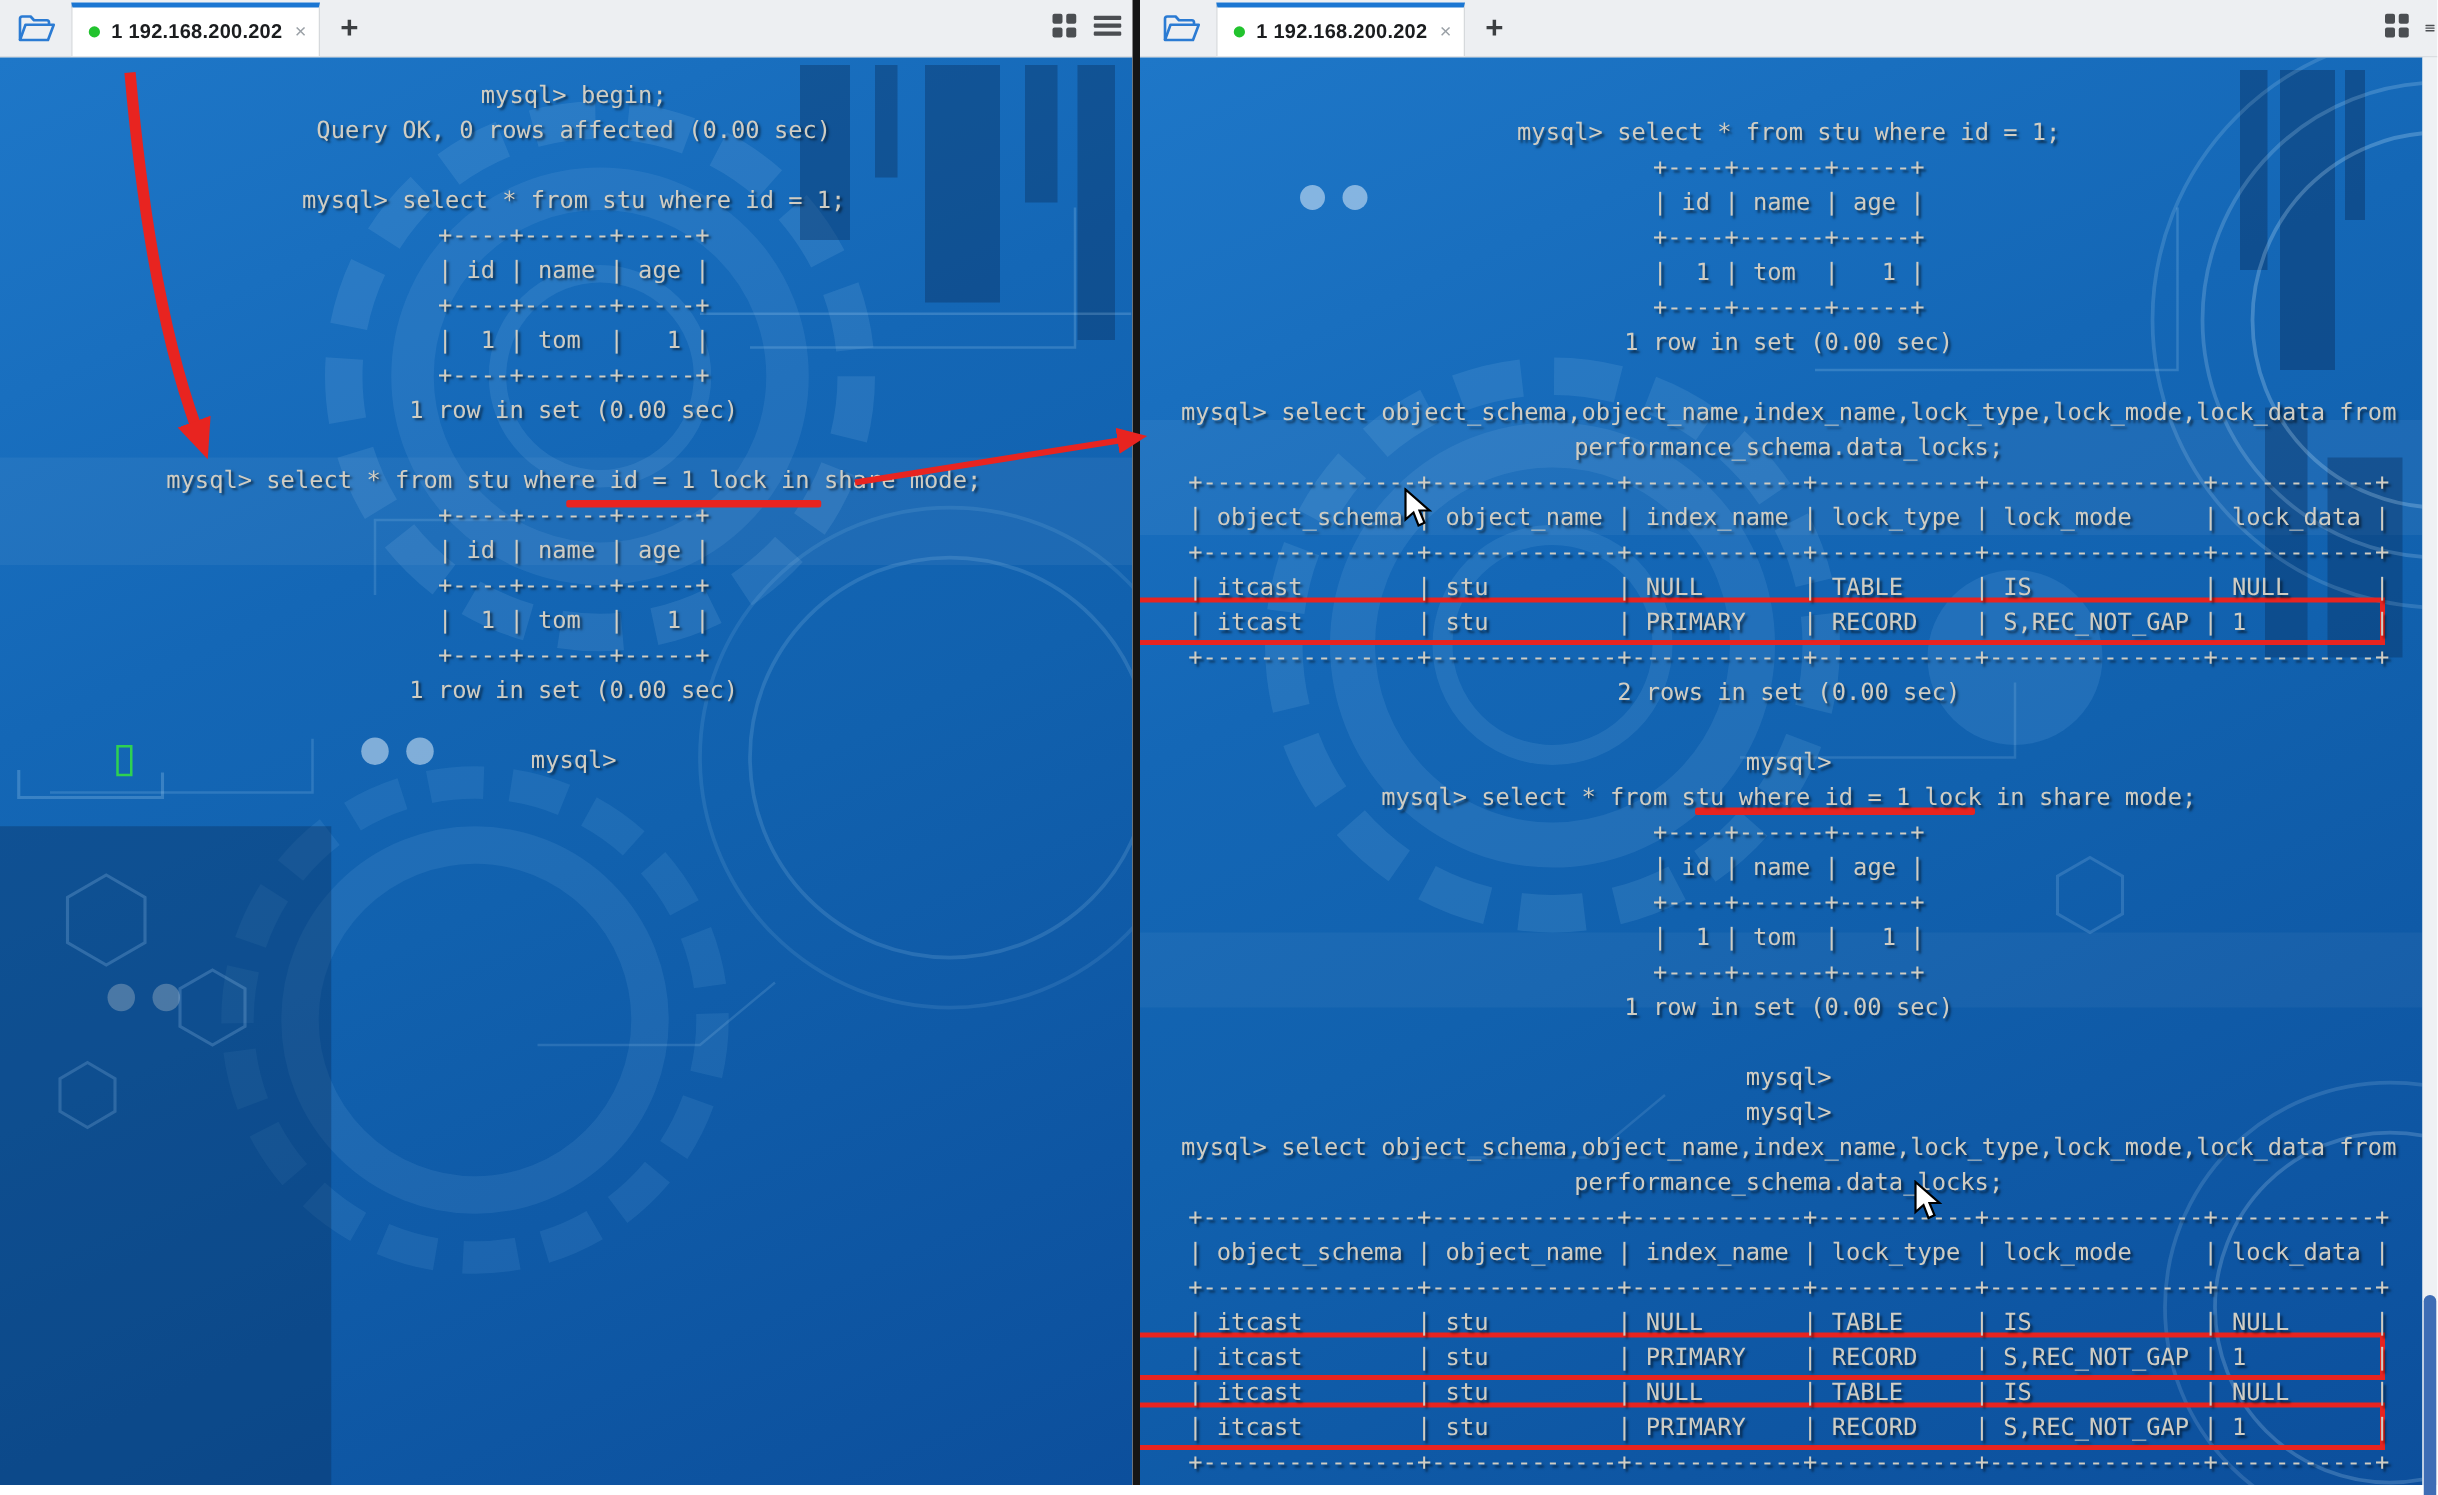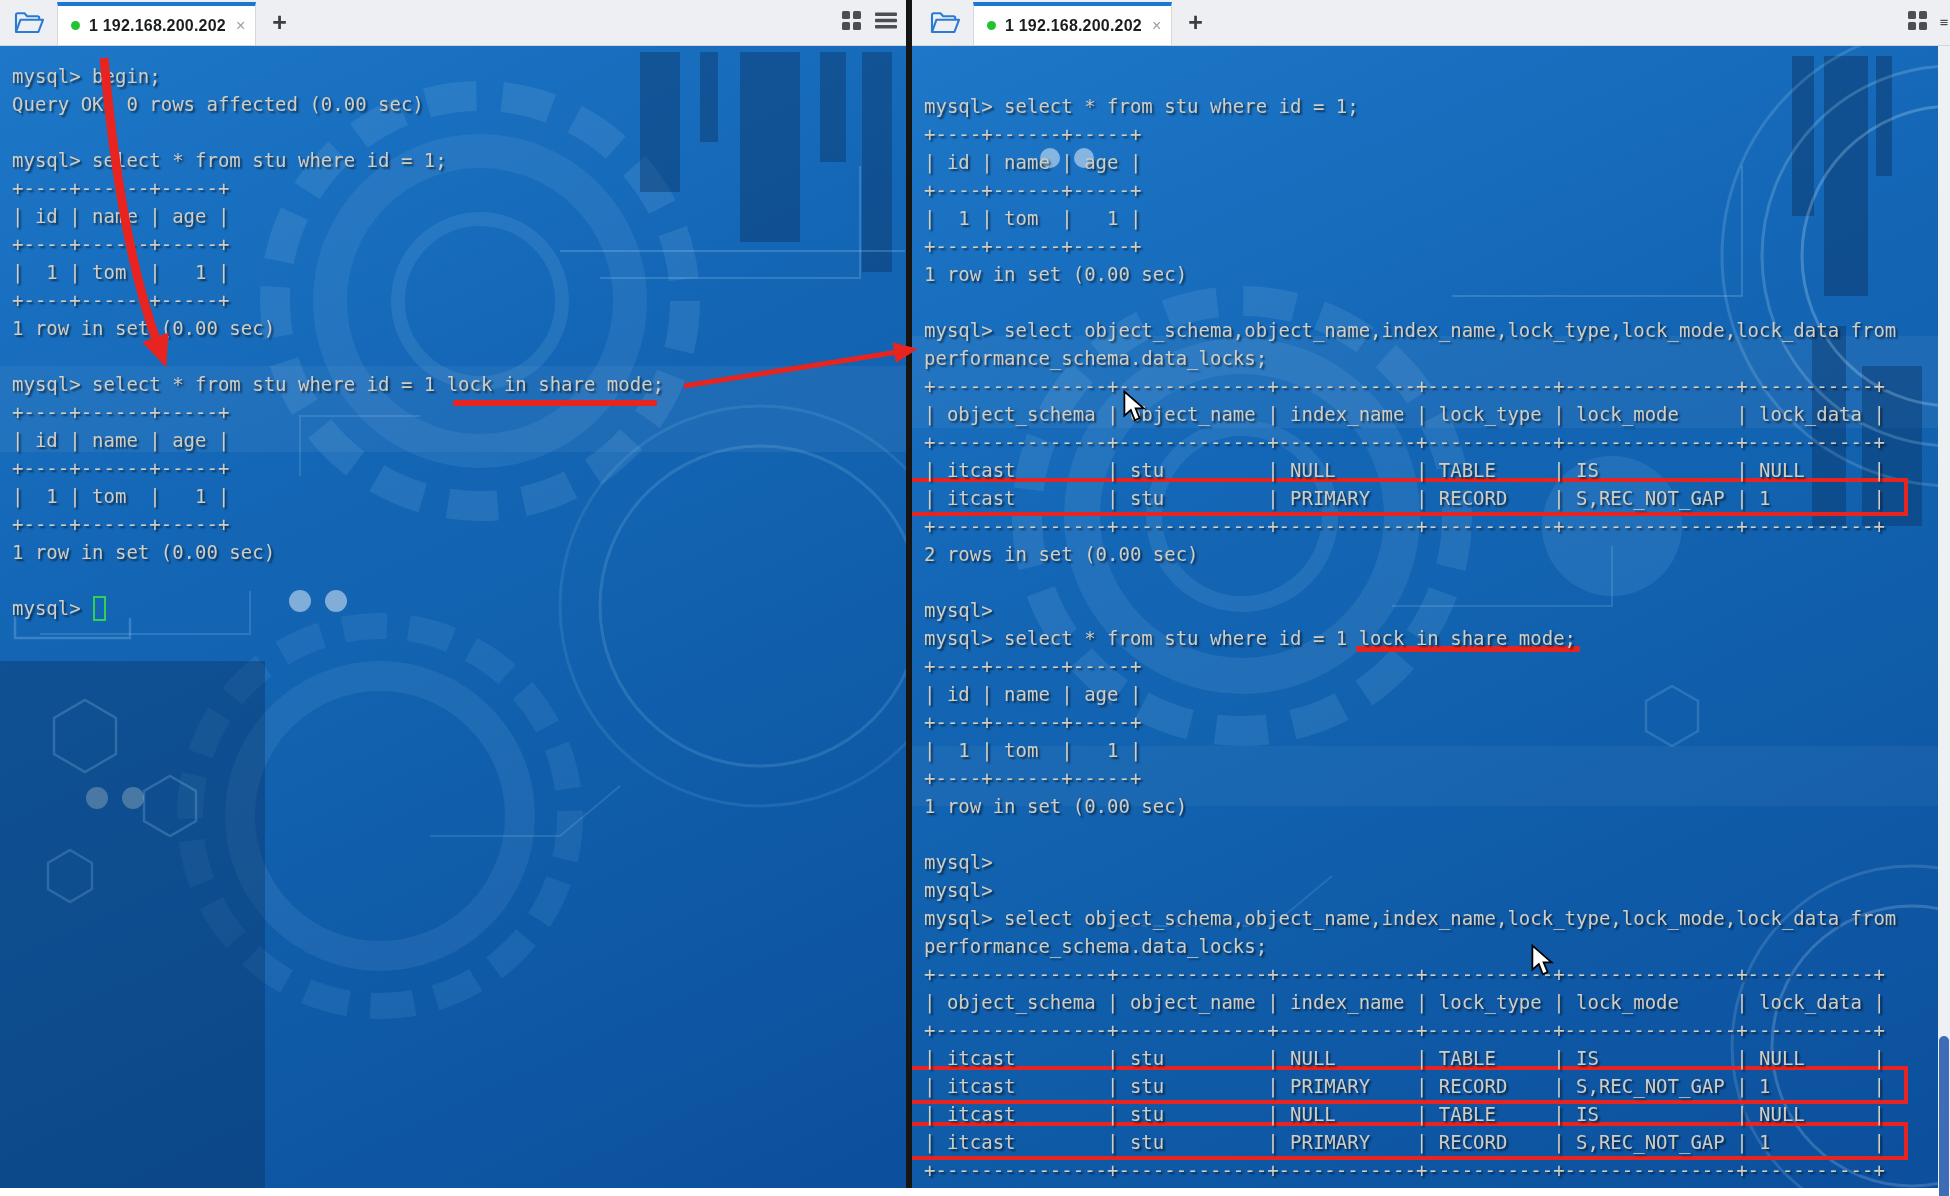--- a/index.html
+++ b/index.html
@@ -9,21 +9,21 @@
     --cursor-green:#2ed152;
     --tabbar-bg:#edeff2;
     --icon-gray:#4b4e52;
   }
   *{box-sizing:border-box;}
   html,body{margin:0;padding:0;width:1950px;height:1196px;background:#ffffff;overflow:hidden;
     font-family:"Liberation Sans",sans-serif;}
   .page{position:relative;width:1950px;height:1196px;}
 
   
-  .pane{position:absolute;top:0;height:1188px;overflow:hidden;}
+  .pane{position:absolute;top:0;height:1188px;overflow:hidden;text-align:center;}
   .pane-left{left:0;width:906px;}
   .pane-right{left:912px;width:1038px;}
   .splitter{position:absolute;left:906px;top:0;width:6px;height:1188px;background:#151515;z-index:20;}
 
   
   .tabbar{position:relative;display:flex;align-items:center;height:46px;background:var(--tabbar-bg);
     border-bottom:1px solid #d3d7db;}
   .folder-btn{margin-left:13px;display:flex;align-items:center;}
   .tab{display:flex;align-items:center;height:43px;margin-left:12px;padding:0 10px 0 13px;background:#ffffff;
     border-top:4px solid var(--tab-accent);border-left:1px solid #d6d9dc;border-right:1px solid #d6d9dc;

